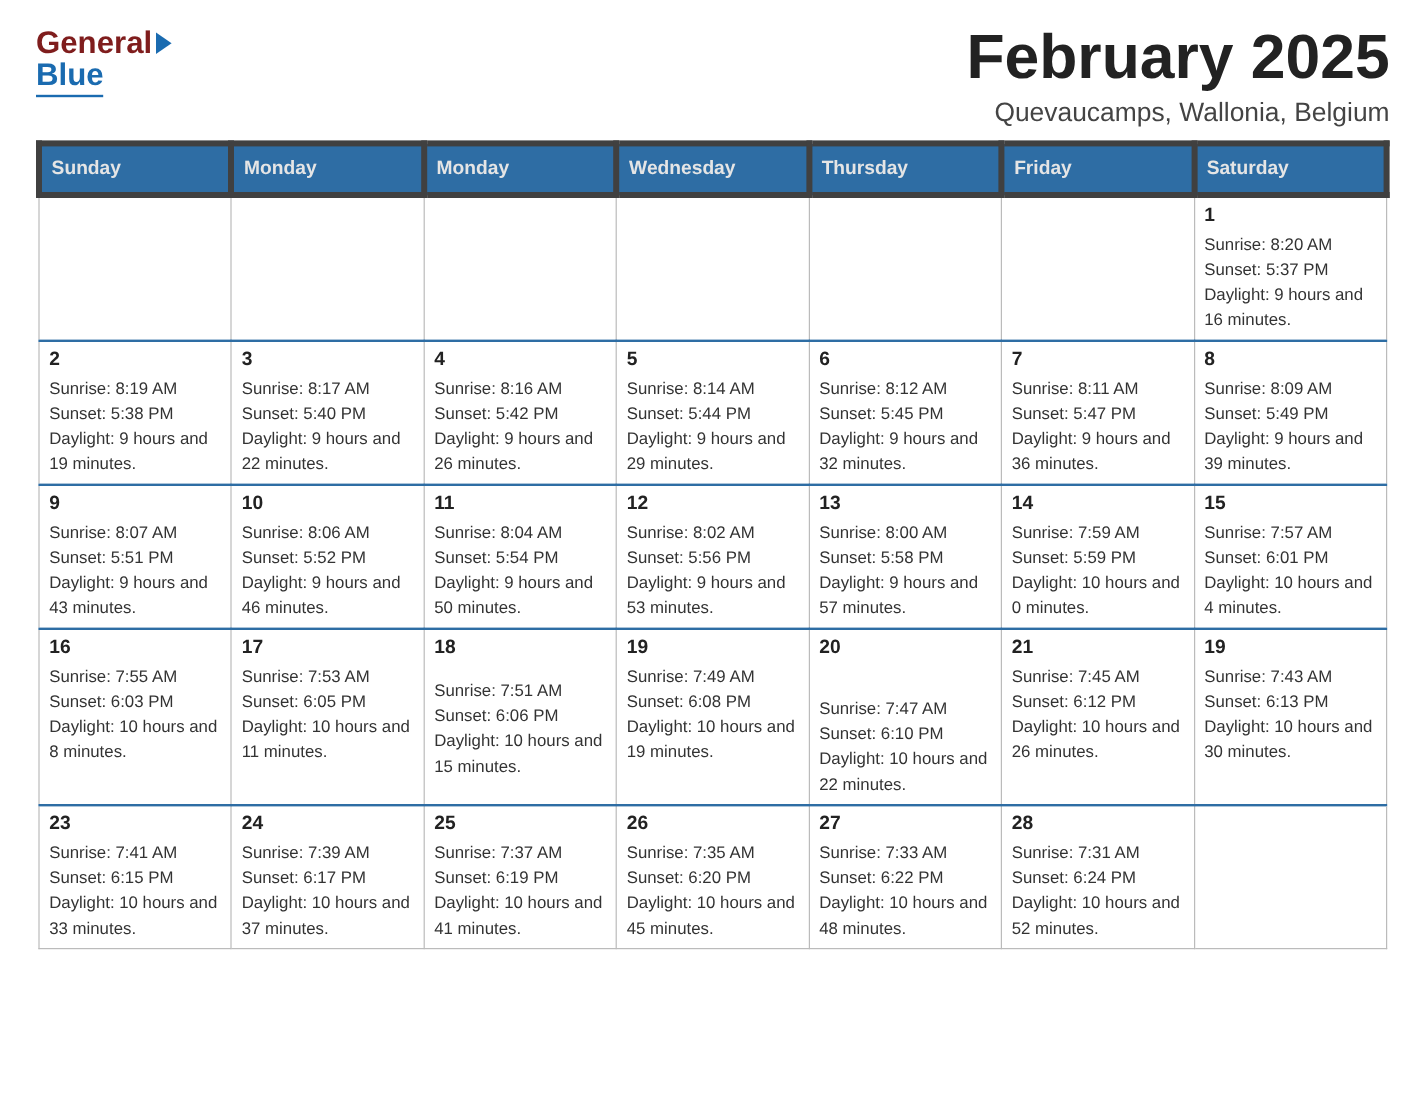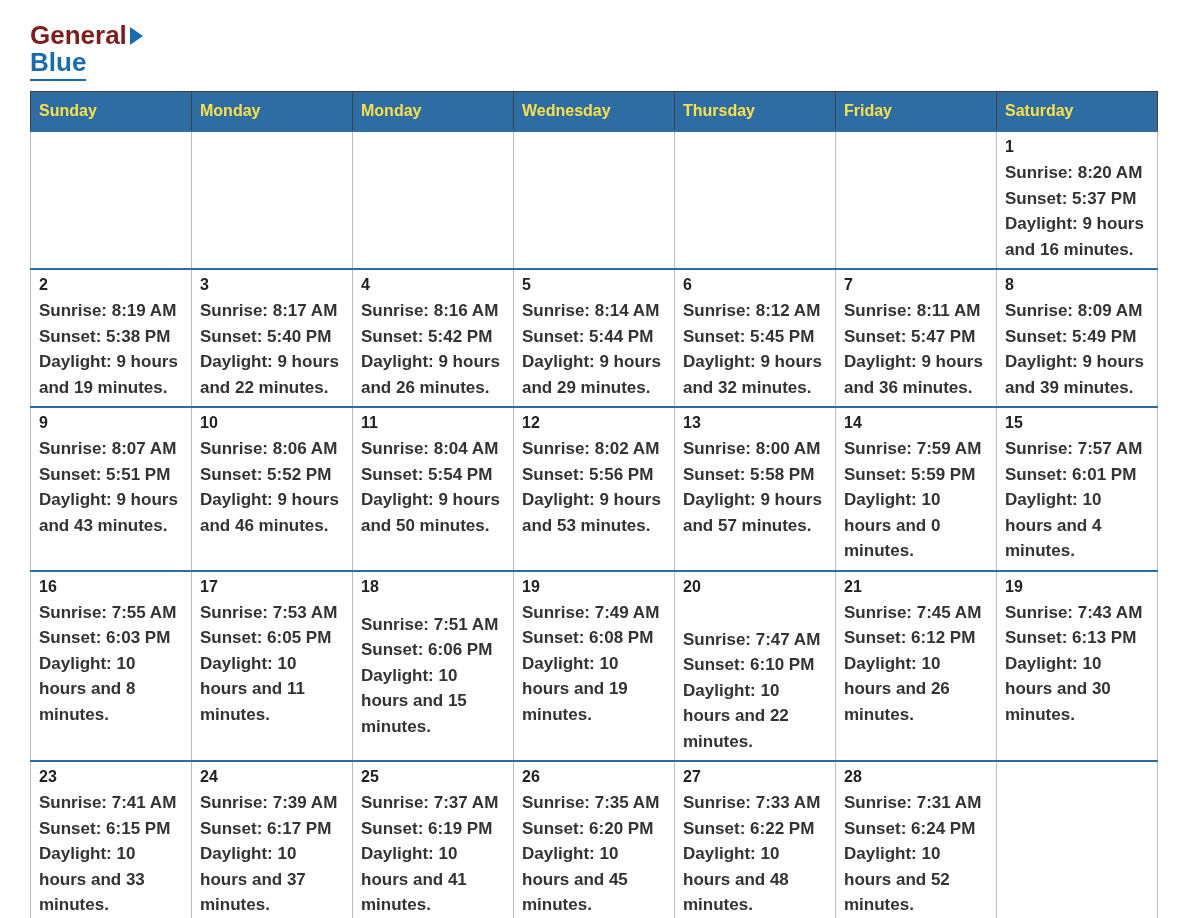--- a/index.html
+++ b/index.html
@@ -35,26 +35,26 @@
       color: #444;
       margin-top: 4px;
     }
     .calendar {
       width: 100%;
       border-collapse: collapse;
       margin-top: 10px;
     }
     .calendar thead th {
       background-color: #2e6da4;
-      color: #fde047;
+      color: #e5e5e5;
       font-size: 16px;
       font-weight: bold;
       padding: 10px 8px;
       text-align: left;
-      border: 1px solid #404040;
+      border: 5px solid #404040;
     }
     .calendar tbody td {
       vertical-align: top;
       border: 1px solid #bbb;
       padding: 6px 8px;
       width: 14.28%;
       font-size: 13px;
       color: #333;
       min-height: 100px;
     }
@@ -62,24 +62,23 @@
       border-top: 2px solid #2e6da4;
     }
     .day-number {
       font-size: 16px;
       font-weight: bold;
       color: #222;
       display: block;
       margin-bottom: 4px;
     }
     .day-info {
-      font-size: 17px;
+      font-size: 14px;
       color: #333;
       line-height: 1.5;
-      font-weight: bold;
     }
     .empty-cell {
       background: #fff;
     }
     .logo-row {
       display: flex;
       align-items: center;
     }
     .logo-text-general {
       font-size: 26px;
@@ -117,20 +116,24 @@
   <div class="logo">
     <div class="logo-row">
       <span class="logo-text-general">General</span>
       <span class="logo-triangle-right"></span>
     </div>
     <div class="logo-bottom">
       <span class="logo-text-blue">Blue</span>
       <div class="logo-line"></div>
     </div>
   </div>
+  <div class="title-block">
+    <div class="month-title">February 2025</div>
+    <div class="location">Quevaucamps, Wallonia, Belgium</div>
+  </div>
 </div>
 
 <table class="calendar">
   <thead>
     <tr>
     <th>Sunday</th>
         <th>Monday</th>
         <th>Monday</th>
         <th>Wednesday</th>
         <th>Thursday</th>

